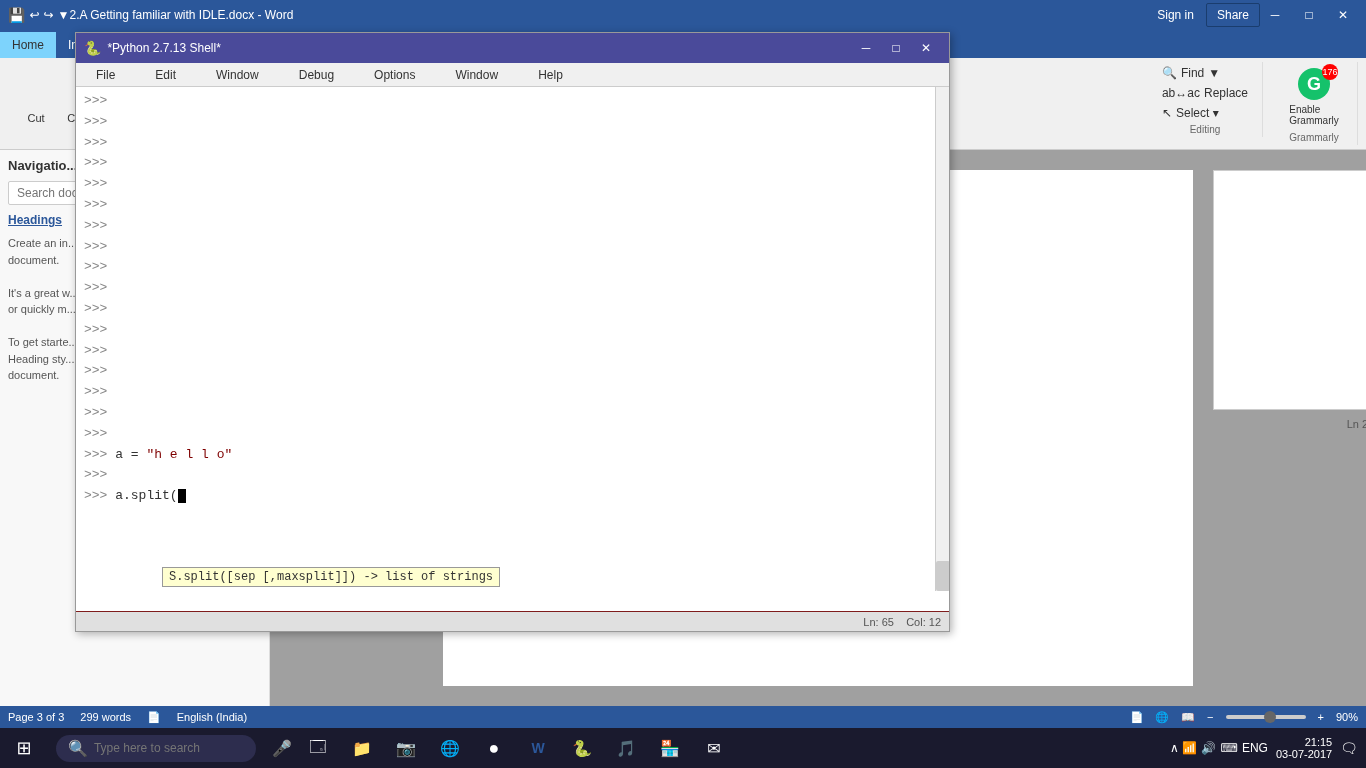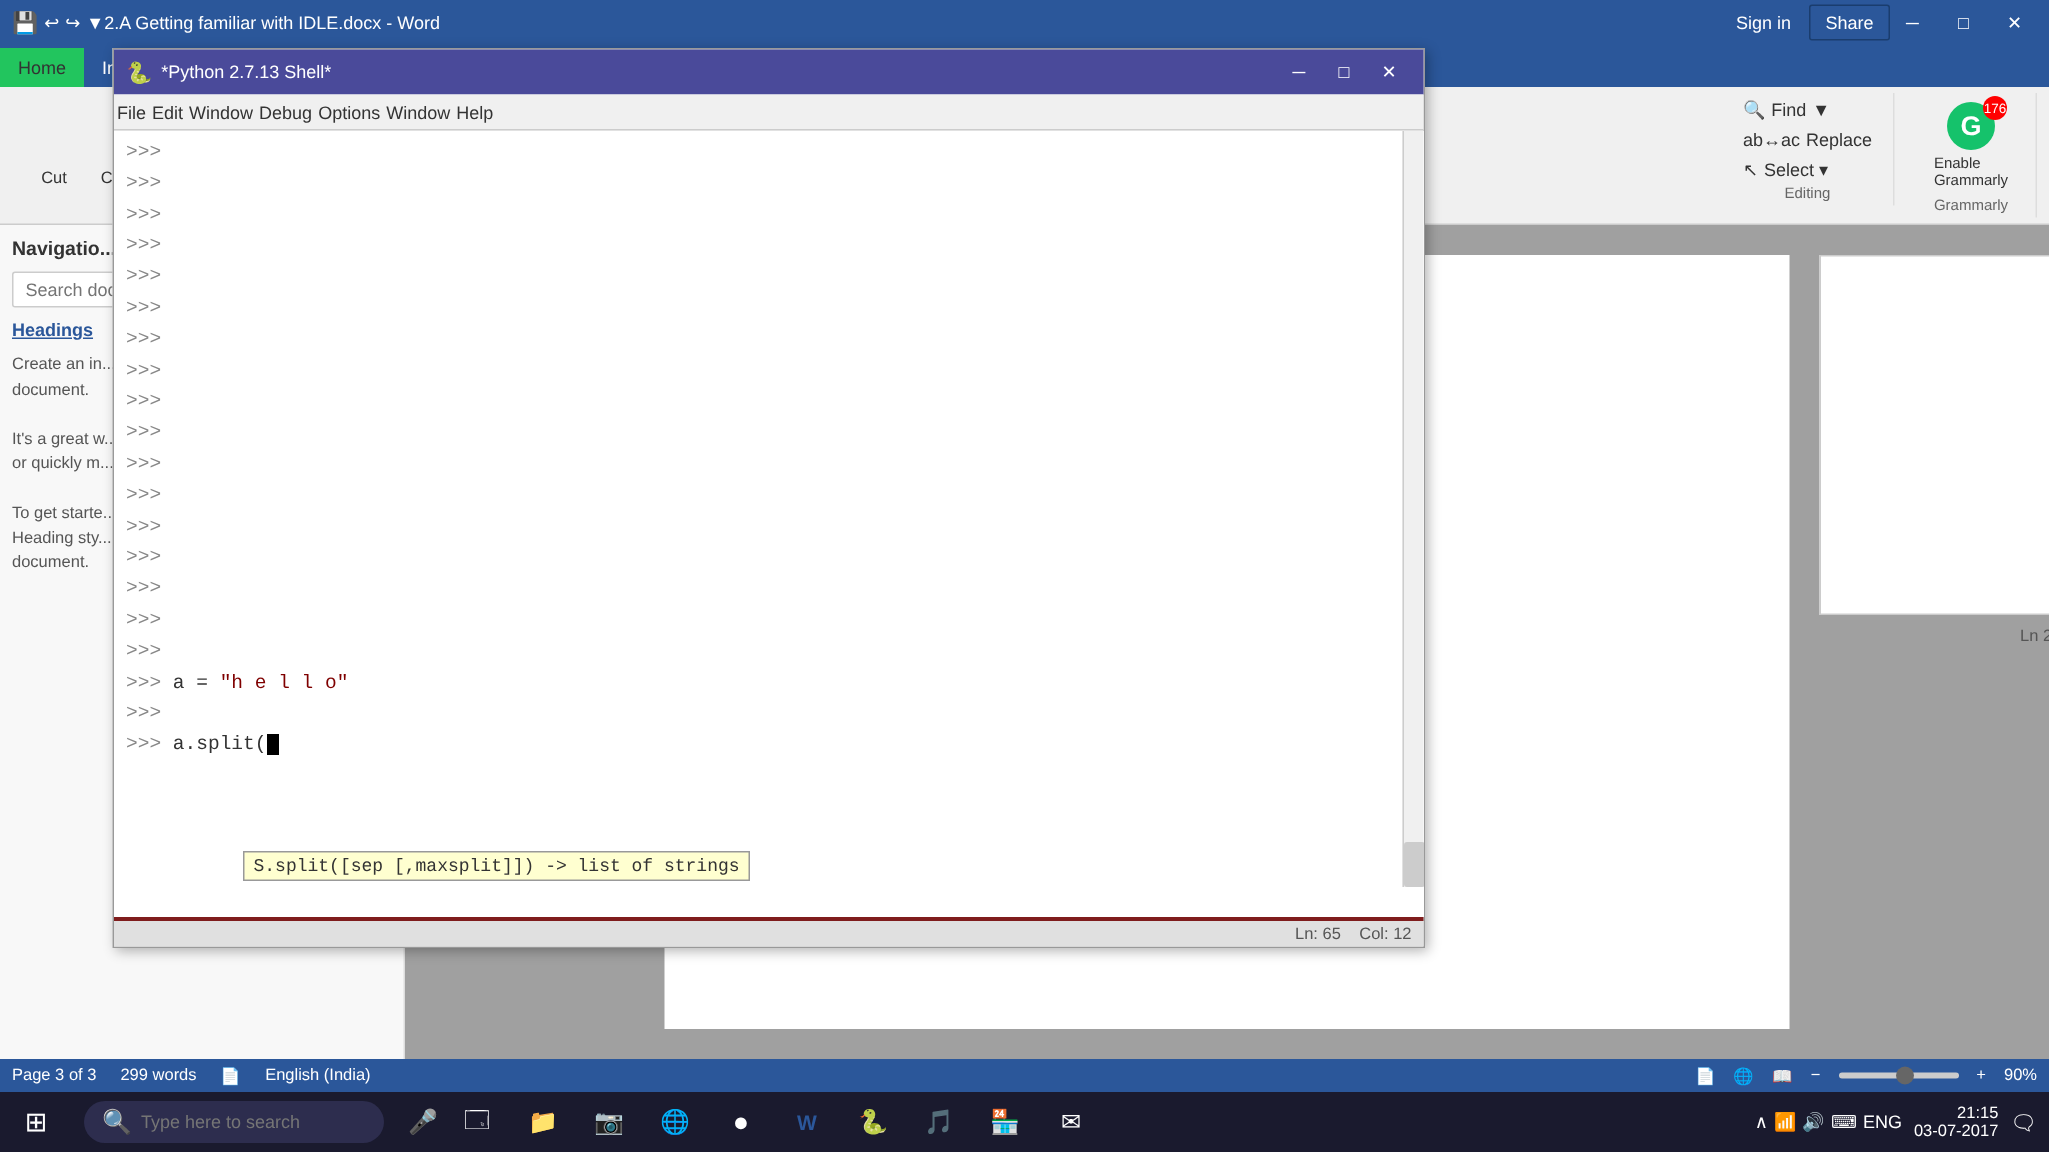--- a/index.html
+++ b/index.html
@@ -58,21 +58,21 @@
     
     .word-ribbon {
       background: #2b579a; padding: 2px 0 0 0;
     }
     .ribbon-tabs {
       display: flex; background: #2b579a;
     }
     .ribbon-tab {
       padding: 6px 12px; color: white; font-size: 12px; cursor: pointer;
     }
-    .ribbon-tab.active { background: #22c55e; color: #333; }
+    .ribbon-tab.active { background: #7dd3fc; color: #333; }
     .ribbon-content {
       background: #f0f0f0; padding: 4px 8px; display: flex; align-items: flex-start; gap: 8px;
       min-height: 90px; border-bottom: 1px solid #ccc;
     }
     .ribbon-group {
       display: flex; flex-direction: column; align-items: center; border-right: 1px solid #ddd;
       padding: 2px 8px; min-width: 60px;
     }
     .ribbon-group-label { font-size: 10px; color: #666; margin-top: 2px; }
     .ribbon-btn {
@@ -154,21 +154,21 @@
       width: 30px; height: 22px; display: flex; align-items: center; justify-content: center;
       font-size: 12px; cursor: pointer; color: white;
     }
 
     
     .idle-menu {
       height: 24px; background: #f0f0f0; display: flex; align-items: center;
       border-bottom: 1px solid #ccc;
     }
     .idle-menu-item {
-      padding: 2px 2px; font-size: 12px; color: #333; cursor: pointer;
+      padding: 2px 20px; font-size: 12px; color: #333; cursor: pointer;
     }
 
     
     .idle-shell {
       flex: 1; background: white; overflow-y: auto; padding: 4px 8px;
       font-family: 'Courier New', monospace; font-size: 13px; color: #333;
       position: relative;
     }
     .shell-line { line-height: 1.6; }
     .shell-prompt { color: #888; }
@@ -184,21 +184,21 @@
       position: absolute; bottom: 24px; left: 86px;
       background: #ffffd0; border: 1px solid #999;
       padding: 2px 6px; font-family: 'Courier New', monospace;
       font-size: 12px; color: #333; z-index: 60;
     }
 
     
     .idle-status {
       height: 20px; background: #e0e0e0; display: flex; align-items: center;
       padding: 0 8px; font-size: 11px; color: #555; justify-content: flex-end;
-      border-top: 3px solid #7f1d1d;
+      border-top: 1px solid #7f1d1d;
     }
 
     
     .grammarly-btn {
       display: flex; flex-direction: column; align-items: center;
       padding: 4px 8px; cursor: pointer; min-width: 70px;
     }
     .grammarly-icon {
       width: 32px; height: 32px; border-radius: 50%; background: #15c26b;
       display: flex; align-items: center; justify-content: center;

